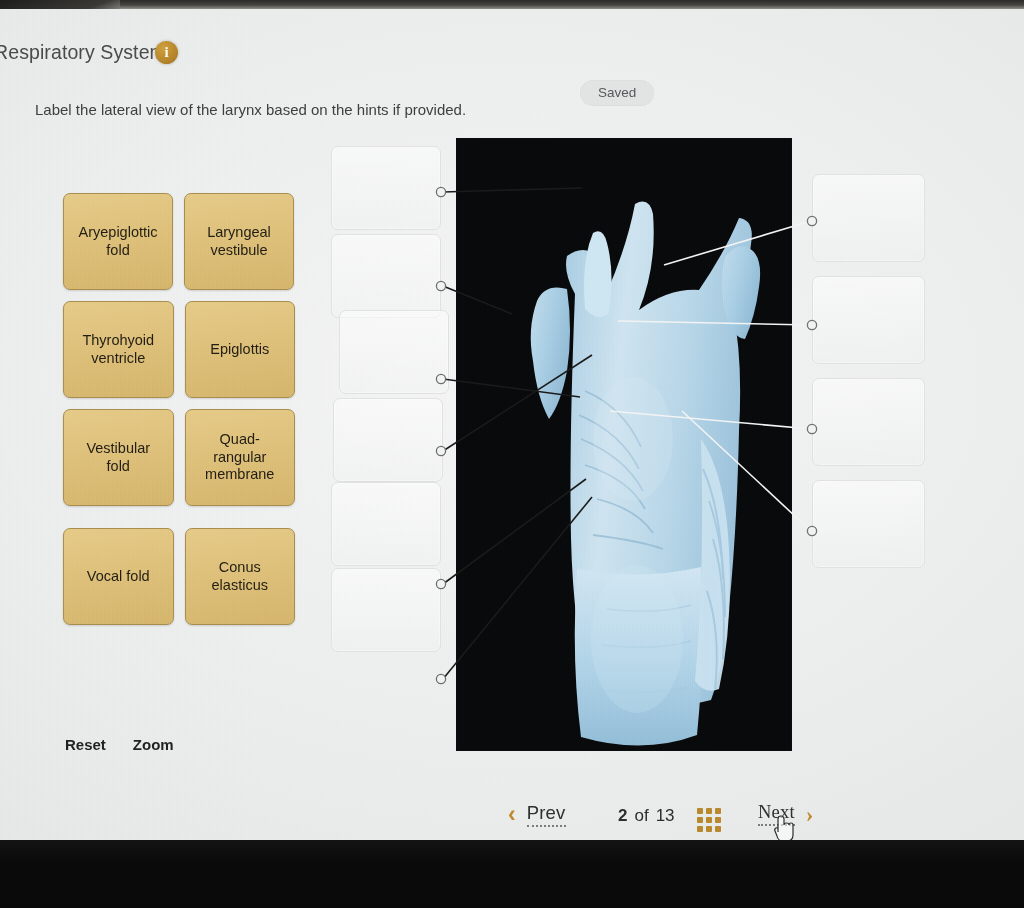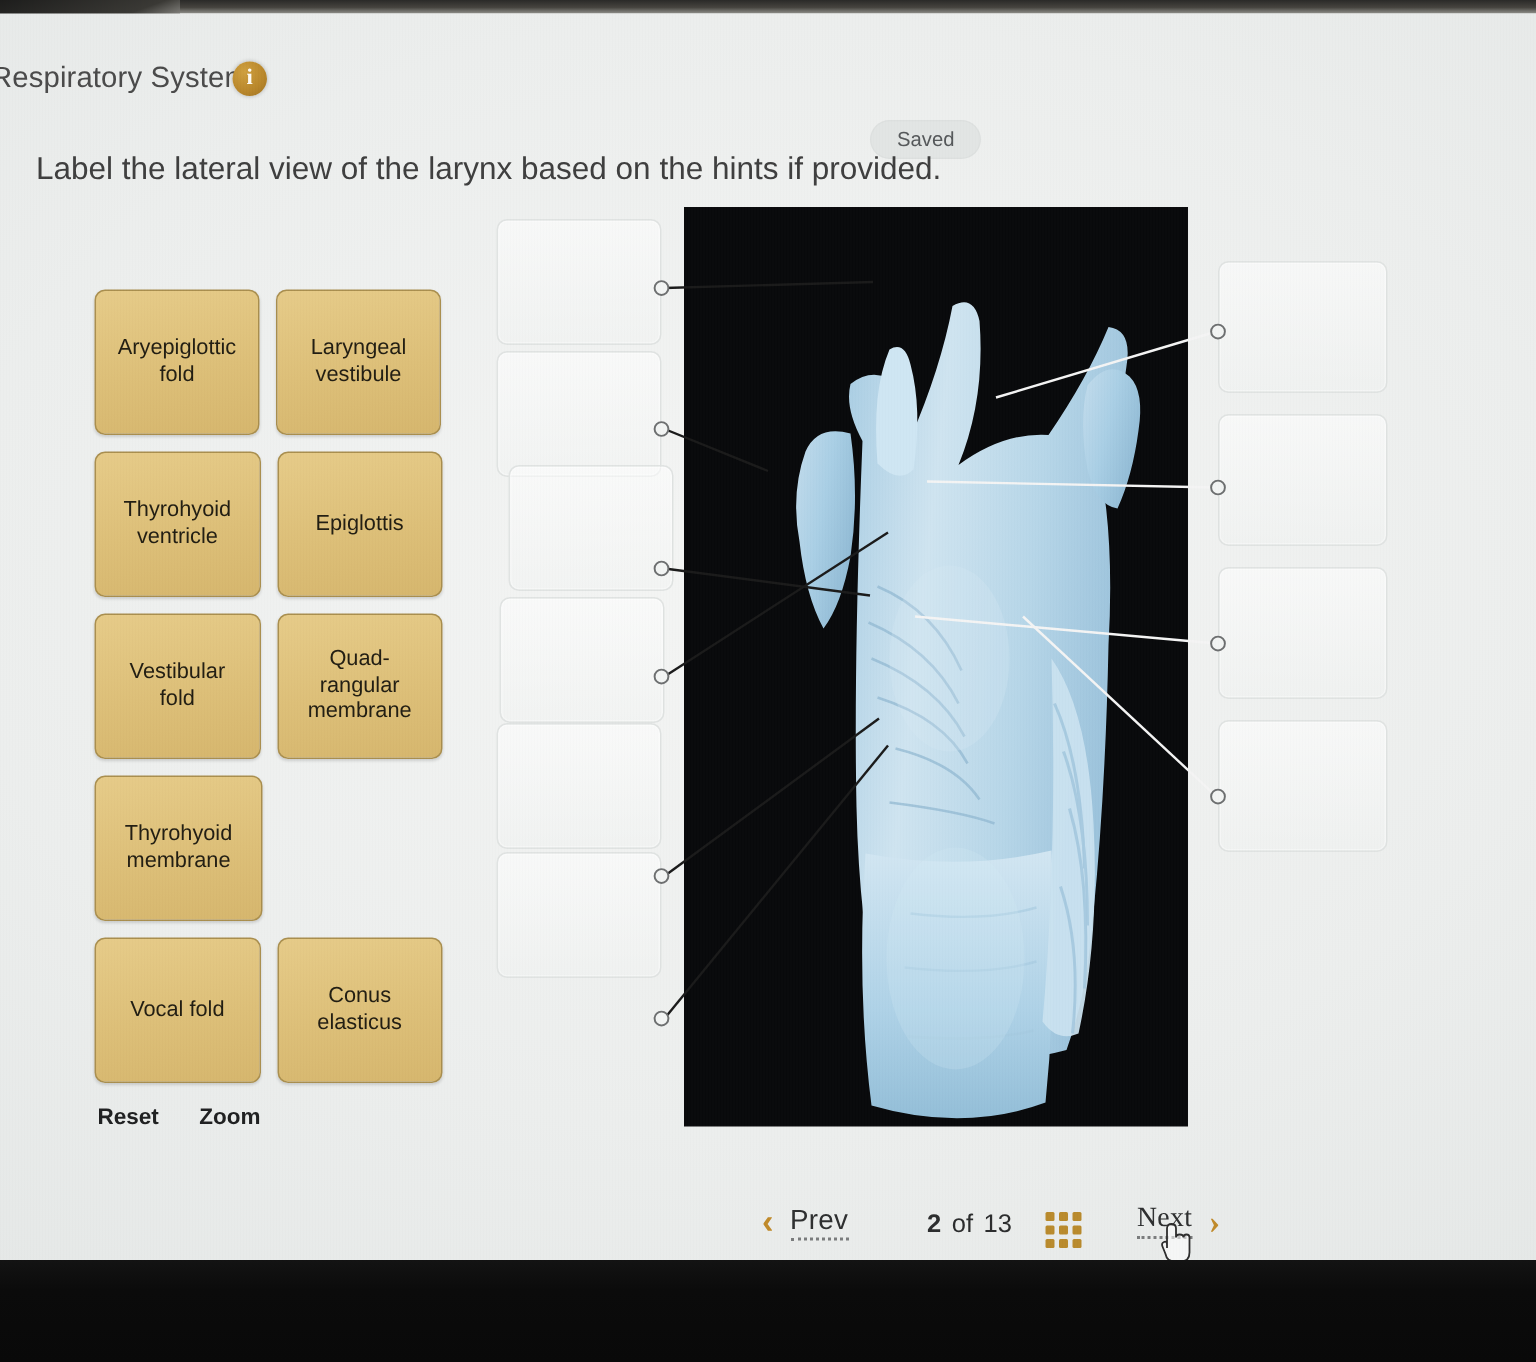--- a/index.html
+++ b/index.html
@@ -54,22 +54,22 @@
   .saved-badge {
     position:absolute; left:580px; top:16px;
     padding:5px 18px 6px; border-radius:14px;
     background:#e2e5e4; color:#55585a; font-size:13.5px;
     box-shadow:inset 0 0 0 1px rgba(0,0,0,.02);
     margin-top:42px;
   }
 
   
   .prompt {
-    position:absolute; left:24px; top:92px;
-    font-size:21px; color:#3e3e3e; white-space:nowrap;
+    position:absolute; left:35px; top:92px;
+    font-size:15px; color:#3e3e3e; white-space:nowrap;
   }
 
   
   .tray { position:absolute; left:63px; top:184px; width:232px; }
   .tray-row { display:flex; gap:11px; margin-bottom:11px; }
   .tile {
     width:110px; height:97px; border-radius:7px;
     background:linear-gradient(172deg,#e6cb88 0%,#ddbf78 55%,#d6b66d 100%);
     border:1px solid #a98e4e;
     box-shadow:0 1px 2px rgba(0,0,0,.14);
@@ -142,21 +142,20 @@
       </div>
       <div class="tray-row">
         <div class="tile tile-r2">Thyrohyoid ventricle</div>
         <div class="tile tile-r2">Epiglottis</div>
       </div>
       <div class="tray-row">
         <div class="tile tile-r2">Vestibular fold</div>
         <div class="tile tile-r2">Quad-rangular membrane</div>
       </div>
       <div class="tray-row">
-        <div class="tile tile-r2">Thyrohyoid membrane</div>
       </div>
       <div class="tray-row">
         <div class="tile tile-r2">Vocal fold</div>
         <div class="tile tile-r2">Conus elasticus</div>
       </div>
     </div>
 
     <div class="tools">
       <span>Reset</span>
       <span>Zoom</span>

